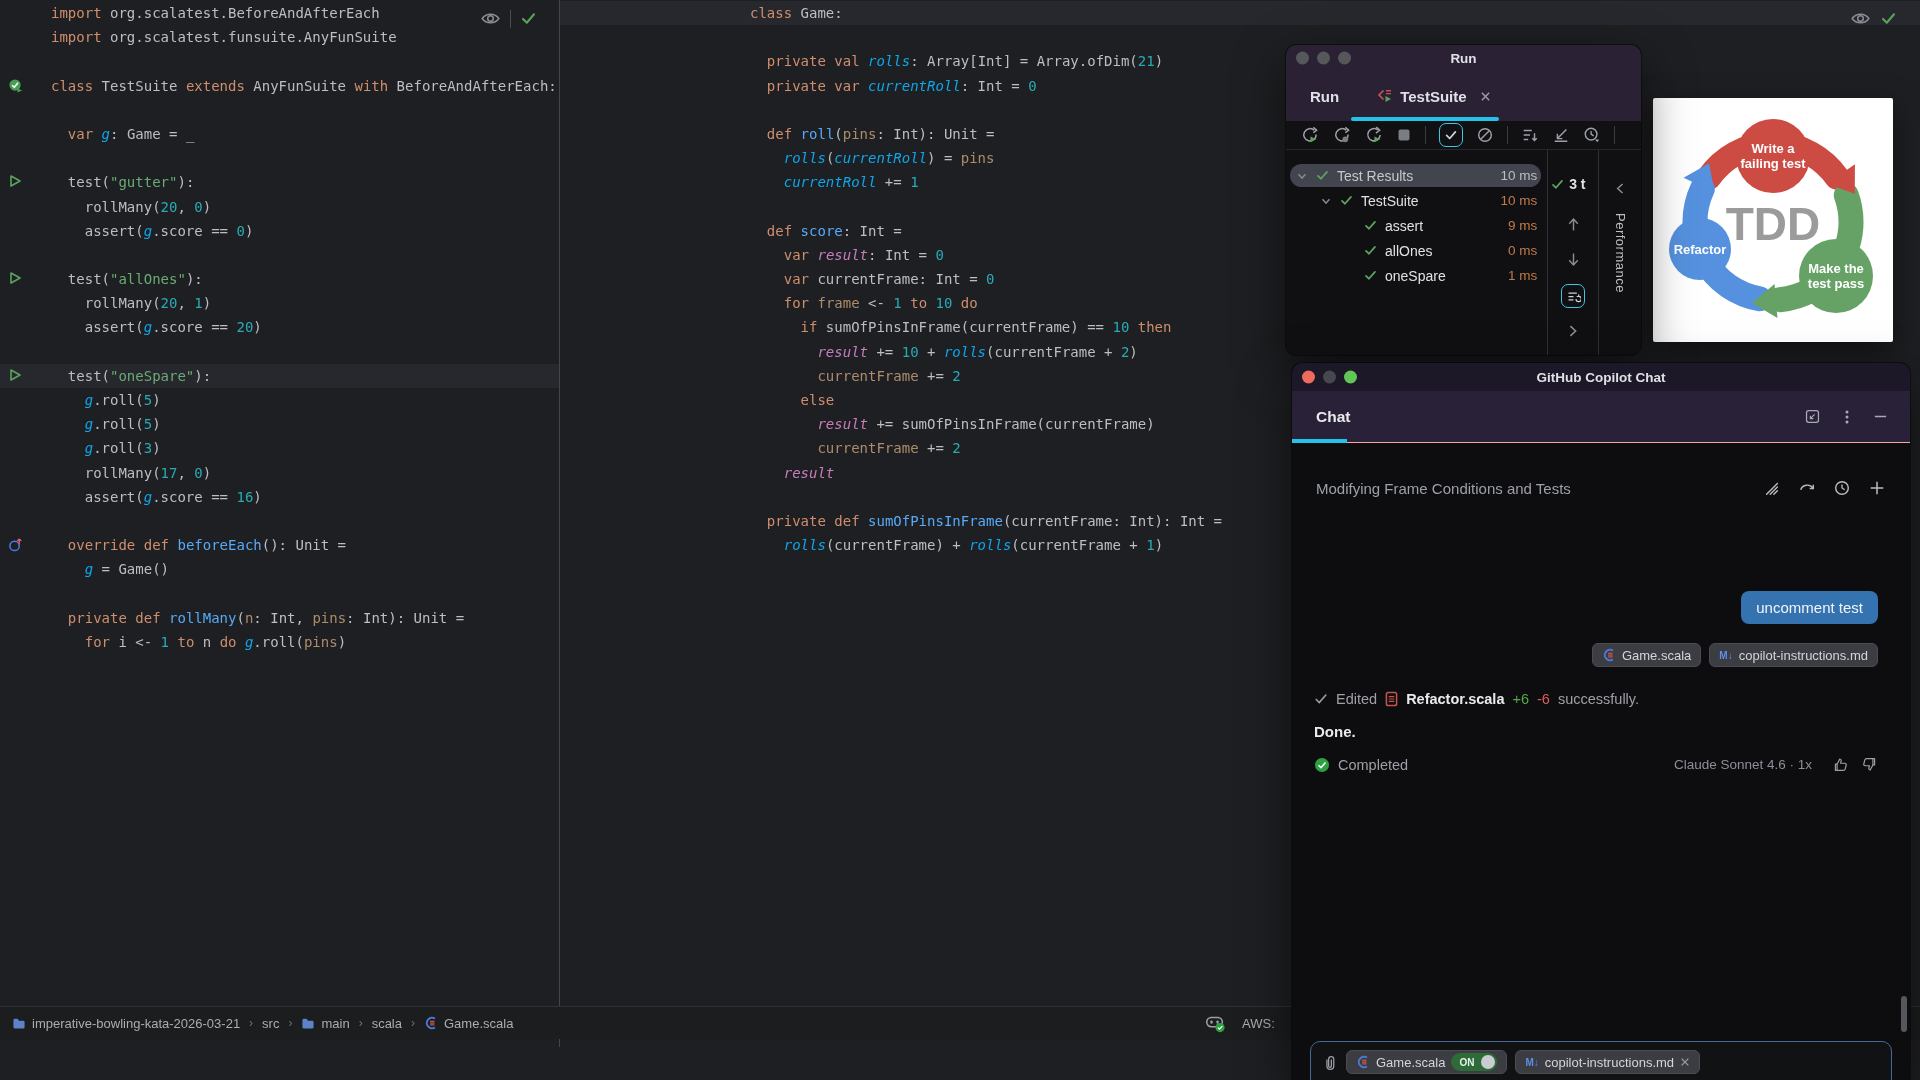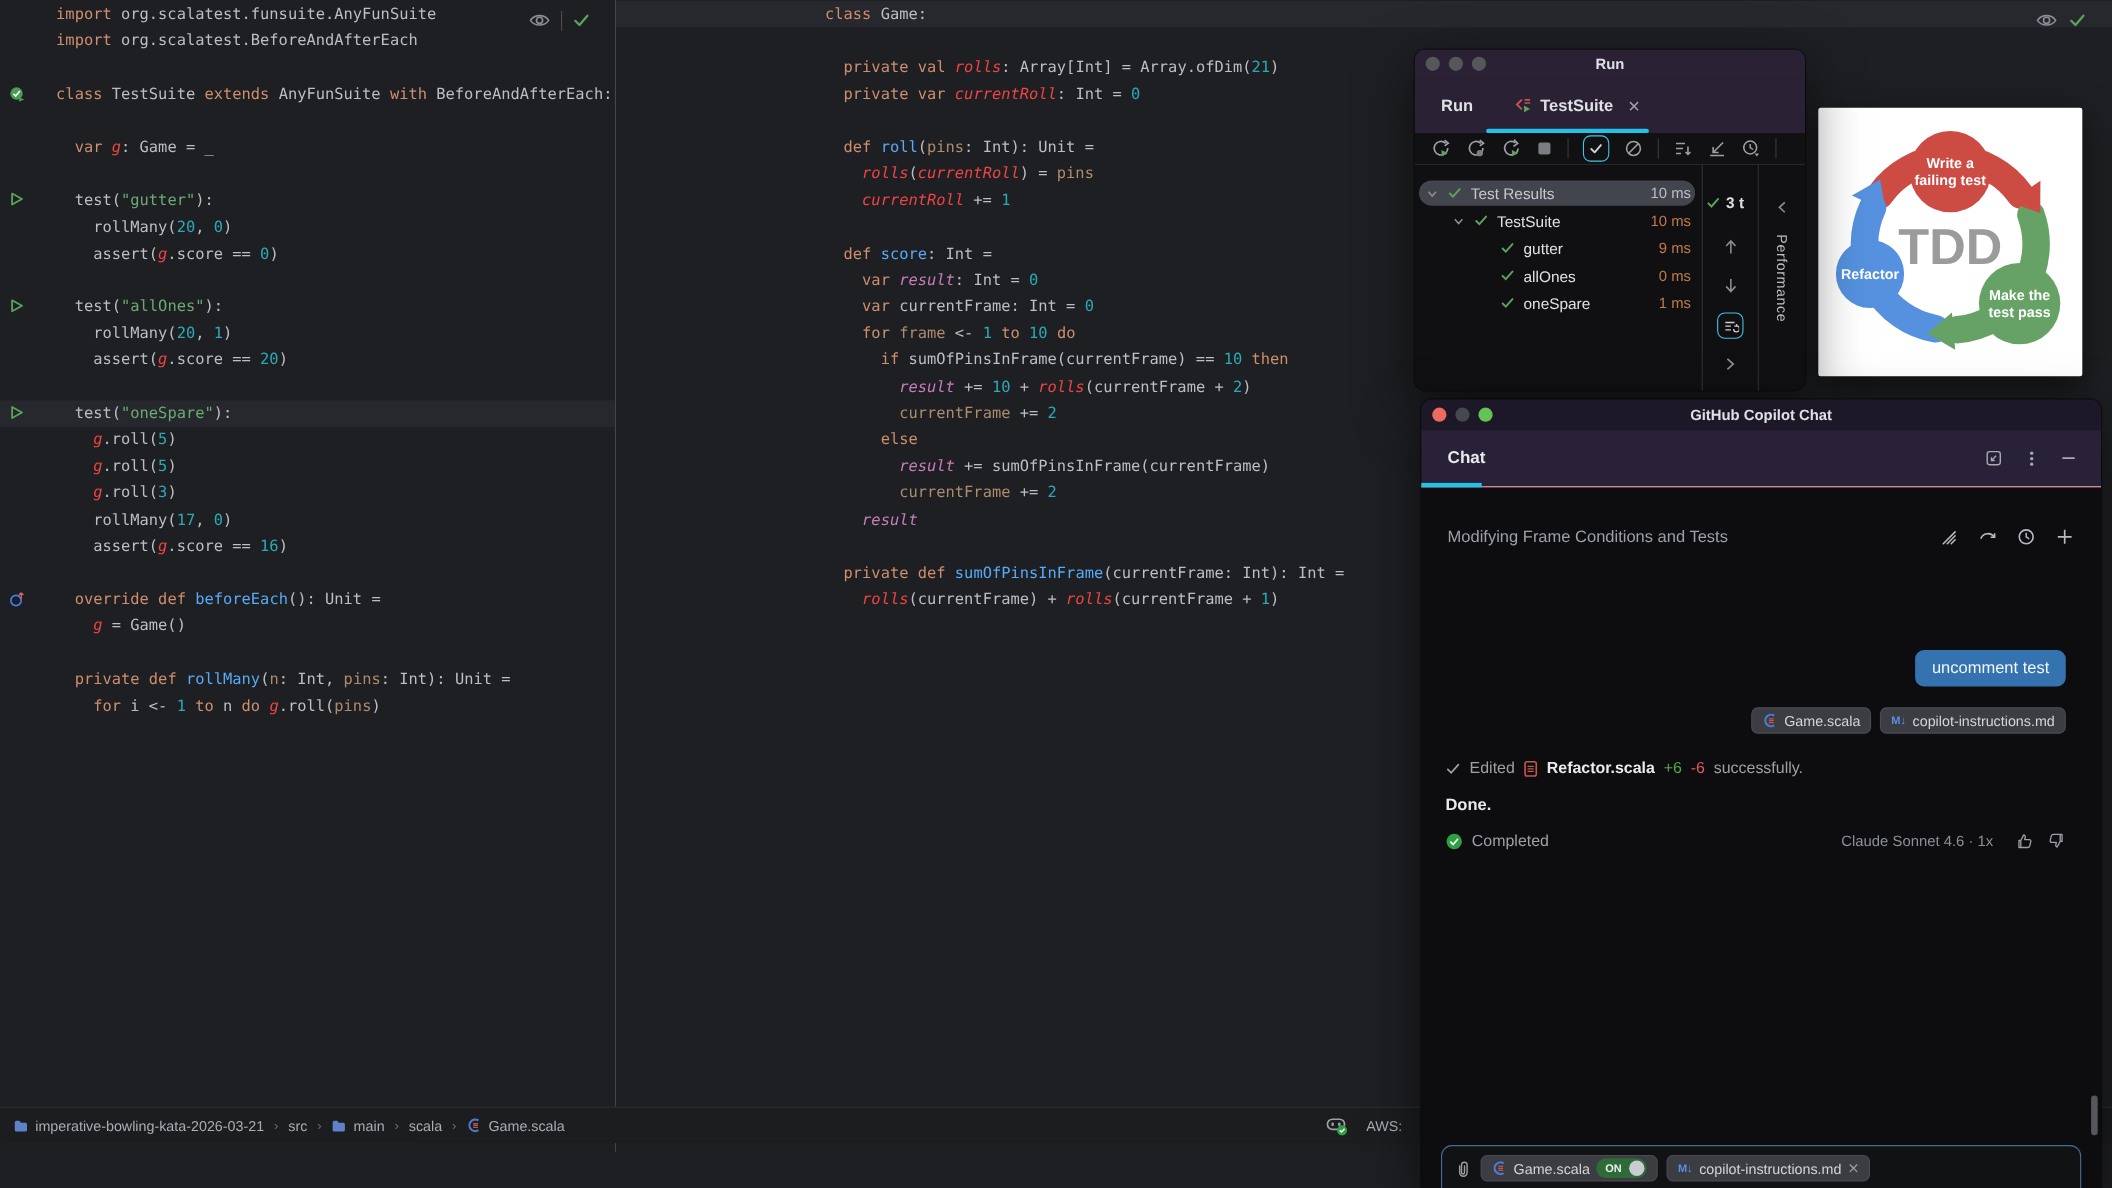--- a/index.html
+++ b/index.html
@@ -10,21 +10,21 @@
   .editor-left{left:0;width:559px;}
   .editor-right{left:560px;width:1360px;}
   .pane-divider{position:absolute;left:559px;top:0;width:1px;height:1047px;background:#43454A;z-index:1;}
   .code{padding-top:1px;font-family:"DejaVu Sans Mono","Liberation Mono",monospace;font-size:14px;line-height:24.2px;white-space:pre;}
   .cl{position:relative;height:24.2px;}
   .editor-left .cl{padding-left:51px;}
   .editor-right .cl{padding-left:190px;}
   .cl.hl{background:#26282E;}
   .gut{position:absolute;left:8px;top:4px;width:16px;height:16px;display:inline-flex;}
   .c-kw{color:#CF8E6D}.c-pl{color:#BCBEC4}.c-fn{color:#57AAF7}.c-st{color:#6AAB73}
-  .c-nm{color:#29ABB7}.c-fld{color:#ef4444;font-style:italic}.c-lv{color:#C77DBB;font-style:italic}.c-prm{color:#AD8C6B}
+  .c-nm{color:#29ABB7}.c-fld{color:#0ea5e9;font-style:italic}.c-lv{color:#C77DBB;font-style:italic}.c-prm{color:#AD8C6B}
   .ed-widgets{position:absolute;top:8px;display:flex;align-items:center;gap:9px;z-index:2;}
   .ed-widgets .vsep{width:1px;height:18px;background:#4A4C52;}
   .hscroll{position:absolute;left:2px;top:1032px;width:378px;height:7px;border-radius:4px;background:#4A4C51;z-index:2;}
   
   .statusbar{position:absolute;left:0;top:1006px;width:1920px;height:33px;background:#1B1D1F;border-top:1px solid #2F3135;
              display:flex;align-items:center;font-size:13px;color:#A9ADB4;z-index:3;box-sizing:border-box;}
   .crumbs{display:flex;align-items:center;gap:9px;padding-left:12px;}
   .crumb{display:flex;align-items:center;gap:6px;}
   .crumb-sep{color:#6E7178;font-size:12px;}
   .sb-right{position:absolute;left:1204px;top:0;height:32px;display:flex;align-items:center;gap:16px;}
@@ -88,21 +88,21 @@
   .toggle-label{font-size:10px;font-weight:700;color:#E6F2E8;margin-left:8px;}
   .toggle-knob{position:absolute;right:2px;top:2px;width:14px;height:14px;border-radius:50%;background:#C9CCD1;}
   .ic{display:inline-flex;align-items:center;justify-content:center;}
 </style>
 </head>
 <body>
 
 <div class="screen">
 
   <div class="editor editor-left">
-    <div class="code" id="code-left"><div class="cl"><span class="c-kw">import</span><span class="c-pl"> org.scalatest.funsuite.AnyFunSuite</span></div><div class="cl"><span class="c-kw">import</span><span class="c-pl"> org.scalatest.BeforeAndAfterEach</span></div><div class="cl"></div><div class="cl"><span class="gut"><svg width="15" height="15" viewBox="0 0 16 16">
+    <div class="code" id="code-left"><div class="cl"><span class="c-kw">import</span><span class="c-pl"> org.scalatest.BeforeAndAfterEach</span></div><div class="cl"><span class="c-kw">import</span><span class="c-pl"> org.scalatest.funsuite.AnyFunSuite</span></div><div class="cl"></div><div class="cl"><span class="gut"><svg width="15" height="15" viewBox="0 0 16 16">
               <circle cx="7.5" cy="7.5" r="6" fill="#499C54"></circle>
               <path d="M4.5 7.7 L6.7 9.9 L10.7 5.1" stroke="#fff" stroke-width="1.6" fill="none"></path>
               <path d="M10 11 L15 13.2 L10 15.4 Z" fill="#499C54"></path>
             </svg></span><span class="c-kw">class</span><span class="c-pl"> TestSuite </span><span class="c-kw">extends</span><span class="c-pl"> AnyFunSuite </span><span class="c-kw">with</span><span class="c-pl"> BeforeAndAfterEach:</span></div><div class="cl"></div><div class="cl"><span class="c-pl">  </span><span class="c-kw">var</span><span class="c-pl"> </span><span class="c-fld">g</span><span class="c-pl">: Game = _</span></div><div class="cl"></div><div class="cl"><span class="gut"><svg width="14" height="14" viewBox="0 0 14 14">
               <path d="M3 2 L12 7 L3 12 Z" fill="none" stroke="#5BA35C" stroke-width="1.6" stroke-linejoin="round"></path>
             </svg></span><span class="c-pl">  test(</span><span class="c-st">"gutter"</span><span class="c-pl">):</span></div><div class="cl"><span class="c-pl">    rollMany(</span><span class="c-nm">20</span><span class="c-pl">, </span><span class="c-nm">0</span><span class="c-pl">)</span></div><div class="cl"><span class="c-pl">    assert(</span><span class="c-fld">g</span><span class="c-pl">.score == </span><span class="c-nm">0</span><span class="c-pl">)</span></div><div class="cl"></div><div class="cl"><span class="gut"><svg width="14" height="14" viewBox="0 0 14 14">
               <path d="M3 2 L12 7 L3 12 Z" fill="none" stroke="#5BA35C" stroke-width="1.6" stroke-linejoin="round"></path>
             </svg></span><span class="c-pl">  test(</span><span class="c-st">"allOnes"</span><span class="c-pl">):</span></div><div class="cl"><span class="c-pl">    rollMany(</span><span class="c-nm">20</span><span class="c-pl">, </span><span class="c-nm">1</span><span class="c-pl">)</span></div><div class="cl"><span class="c-pl">    assert(</span><span class="c-fld">g</span><span class="c-pl">.score == </span><span class="c-nm">20</span><span class="c-pl">)</span></div><div class="cl"></div><div class="cl hl"><span class="gut"><svg width="14" height="14" viewBox="0 0 14 14">
               <path d="M3 2 L12 7 L3 12 Z" fill="none" stroke="#5BA35C" stroke-width="1.6" stroke-linejoin="round"></path>
             </svg></span><span class="c-pl">  test(</span><span class="c-st">"oneSpare"</span><span class="c-pl">):</span></div><div class="cl"><span class="c-pl">    </span><span class="c-fld">g</span><span class="c-pl">.roll(</span><span class="c-nm">5</span><span class="c-pl">)</span></div><div class="cl"><span class="c-pl">    </span><span class="c-fld">g</span><span class="c-pl">.roll(</span><span class="c-nm">5</span><span class="c-pl">)</span></div><div class="cl"><span class="c-pl">    </span><span class="c-fld">g</span><span class="c-pl">.roll(</span><span class="c-nm">3</span><span class="c-pl">)</span></div><div class="cl"><span class="c-pl">    rollMany(</span><span class="c-nm">17</span><span class="c-pl">, </span><span class="c-nm">0</span><span class="c-pl">)</span></div><div class="cl"><span class="c-pl">    assert(</span><span class="c-fld">g</span><span class="c-pl">.score == </span><span class="c-nm">16</span><span class="c-pl">)</span></div><div class="cl"></div><div class="cl"><span class="gut"><svg width="15" height="15" viewBox="0 0 16 16">
@@ -341,21 +341,21 @@
             <span class="t-time">10 ms</span>
           </div>
           <div class="trow">
             <span style="width: 58px; display: inline-block;"></span>
             <span style="width: 20px; display: inline-block;"></span>
             <span class="ic" style="margin-right: 8px;">
               <svg width="13" height="13" viewBox="0 0 16 16">
                 <path d="M2.5 8.5 L6 12 L13.5 3.5" fill="none" stroke="#5BA35C" stroke-width="2.2" stroke-linecap="round"></path>
               </svg>
             </span>
-            <span>gutter</span>
+            <span>assert</span>
             <span class="t-time">9 ms</span>
           </div>
           <div class="trow">
             <span style="width: 58px; display: inline-block;"></span>
             <span style="width: 20px; display: inline-block;"></span>
             <span class="ic" style="margin-right: 8px;">
               <svg width="13" height="13" viewBox="0 0 16 16">
                 <path d="M2.5 8.5 L6 12 L13.5 3.5" fill="none" stroke="#5BA35C" stroke-width="2.2" stroke-linecap="round"></path>
               </svg>
             </span>

